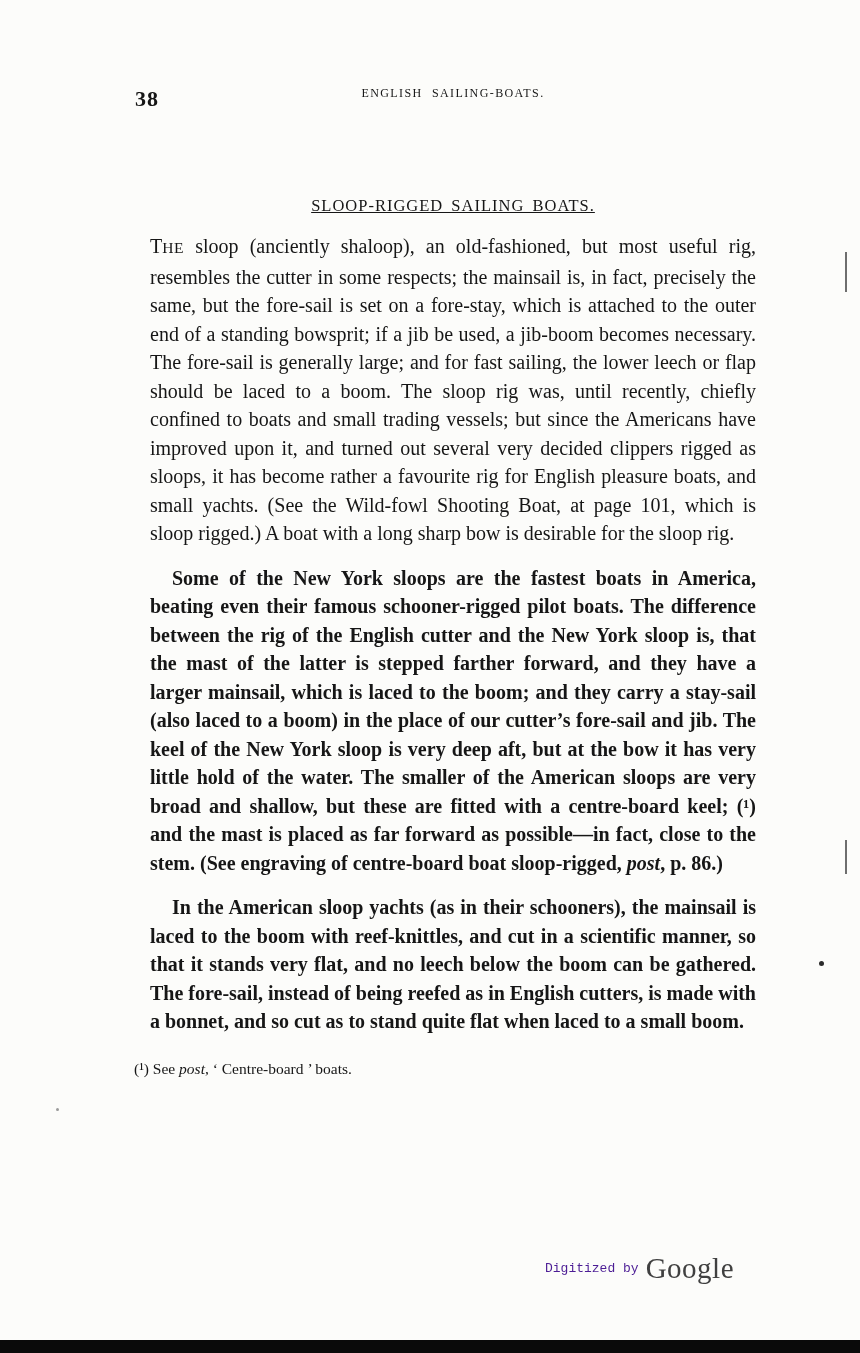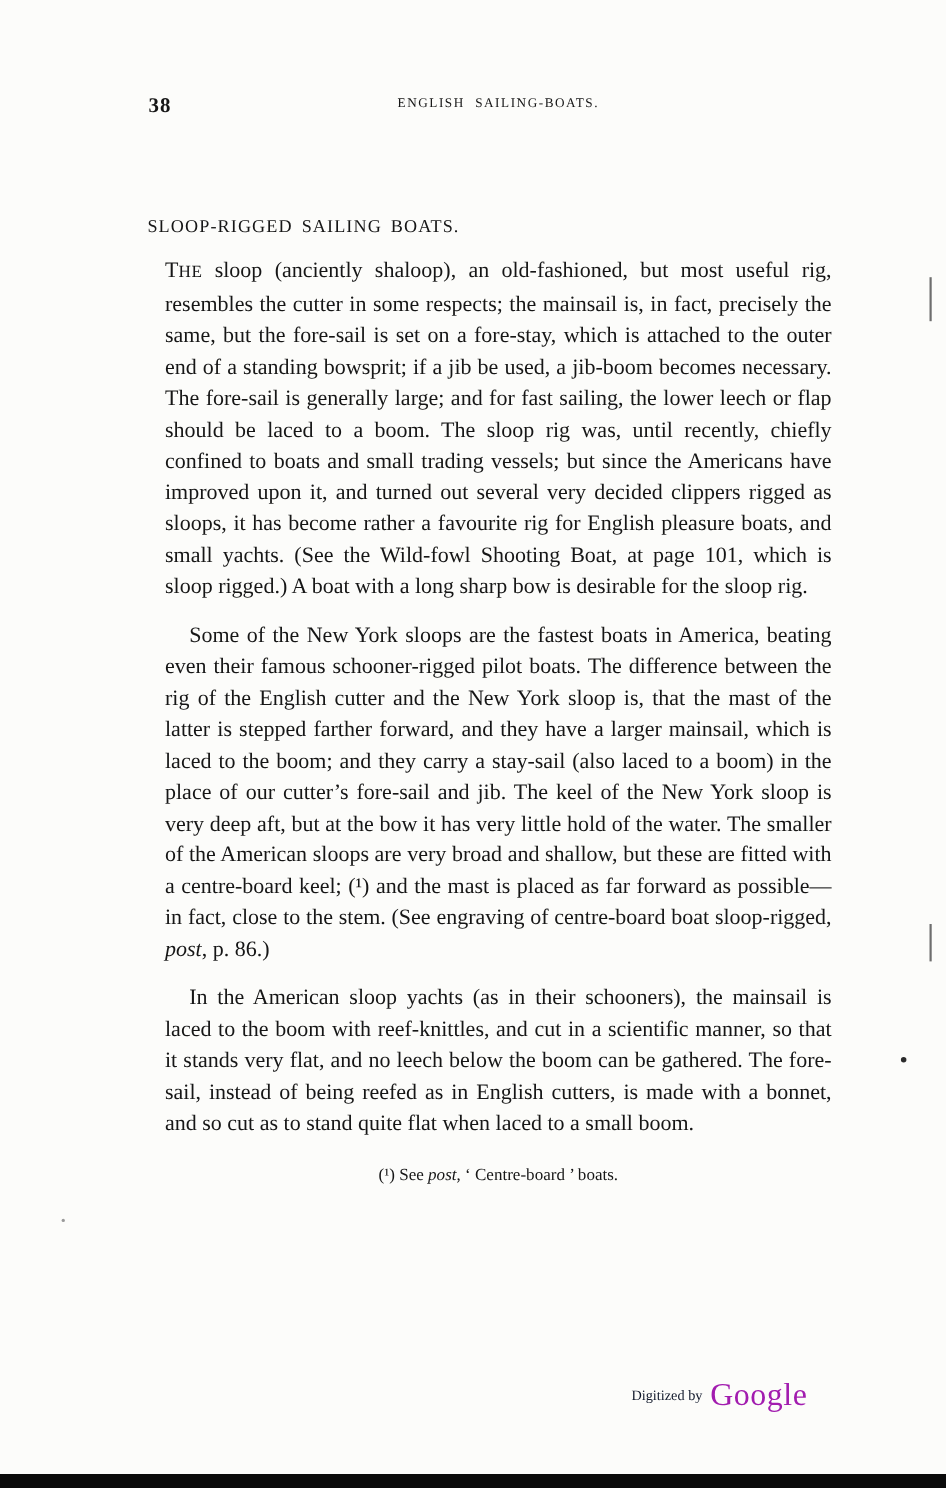--- a/index.html
+++ b/index.html
@@ -19,69 +19,70 @@
     left: 134px;
     top: 86px;
     width: 638px;
   }
 
   .header { position: relative; height: 22px; }
   .page-number {
     position: absolute;
     left: 1px;
     top: 0;
-    font-size: 19px;
+    font-size: 22px;
     font-weight: bold;
     letter-spacing: 1px;
   }
   .running-title {
     text-align: center;
     font-size: 12px;
     letter-spacing: 1.4px;
     word-spacing: 5px;
   }
 
   .section-title {
     margin: 88px 0 0 0;
-    text-align: left;
+    text-align: center;
     font-size: 16.5px;
     font-weight: normal;
     letter-spacing: 1px;
     word-spacing: 3px;
+    text-decoration: underline;
   }
 
   .body-text {
     margin-top: 14px;
     font-size: 20px;
     line-height: 28.5px;
     text-align: justify;
     text-align-last: left;
   }
   .para { margin: 16px; }
-  .para.indent { text-indent: 22px; }
+  .para.indent { text-indent: 22px; font-weight: bold; }
   .sc { font-size: 0.78em; letter-spacing: 0.5px; }
   .i  { font-style: italic; }
 
   .footnote {
     margin-top: 24px;
-    text-align: center;
+    text-align: left;
     font-size: 15.5px;
   }
 
   .watermark {
     position: absolute;
     top: 1252px;
     right: 126px;
     display: flex;
     align-items: center;
     gap: 7px;
     white-space: nowrap;
   }
-  .wm-prefix { font-size: 13px; color: #0f172a; font-family: Liberation Serif, serif; }
-  .wm-brand  { font-size: 29px; color: #a21caf; font-family: "Liberation Serif", serif; letter-spacing: 0.5px; }
+  .wm-prefix { font-size: 13px; color: #4c1d95; font-family: Liberation Mono, monospace; }
+  .wm-brand  { font-size: 29px; color: #404040; font-family: "Liberation Serif", serif; letter-spacing: 0.5px; }
 
   .bottom-bar {
     position: absolute;
     left: 0;
     bottom: 0;
     width: 860px;
     height: 13px;
     background: #0a0a0a;
   }
 

